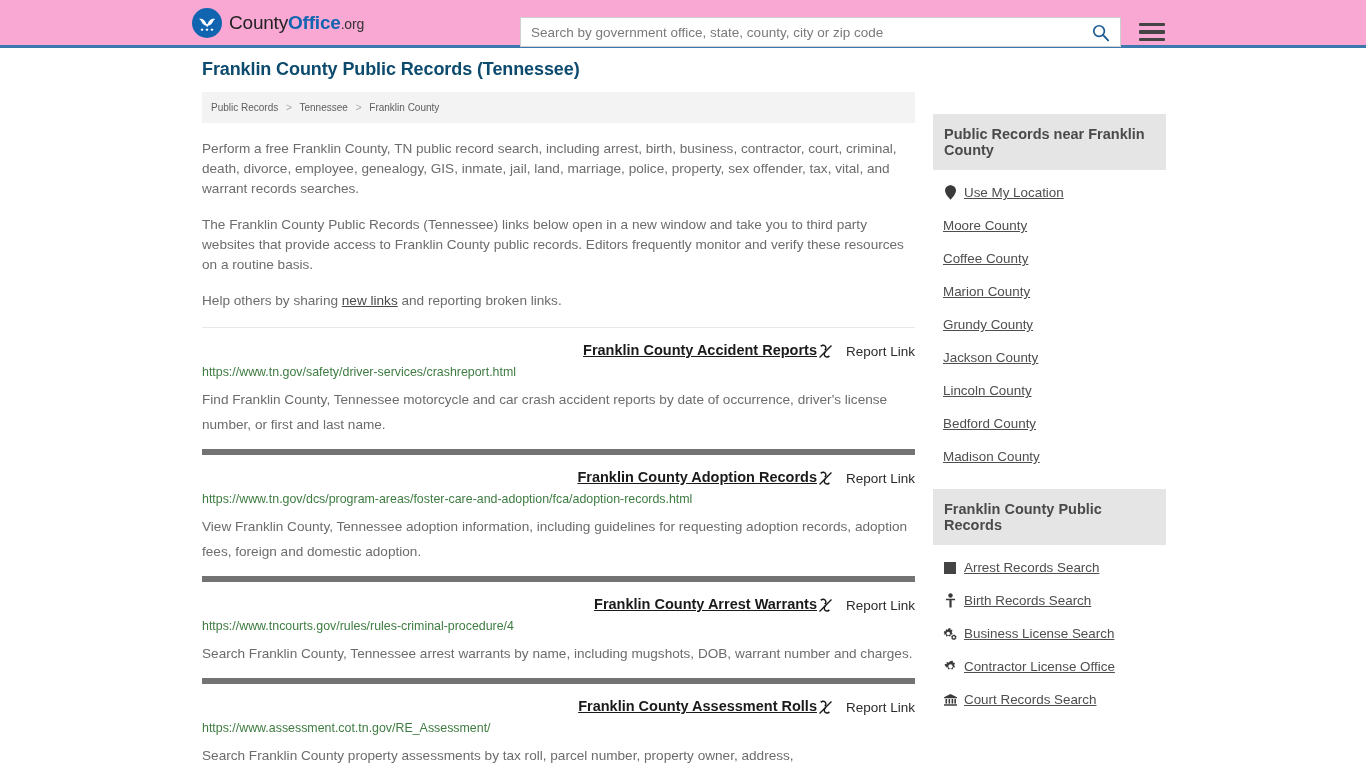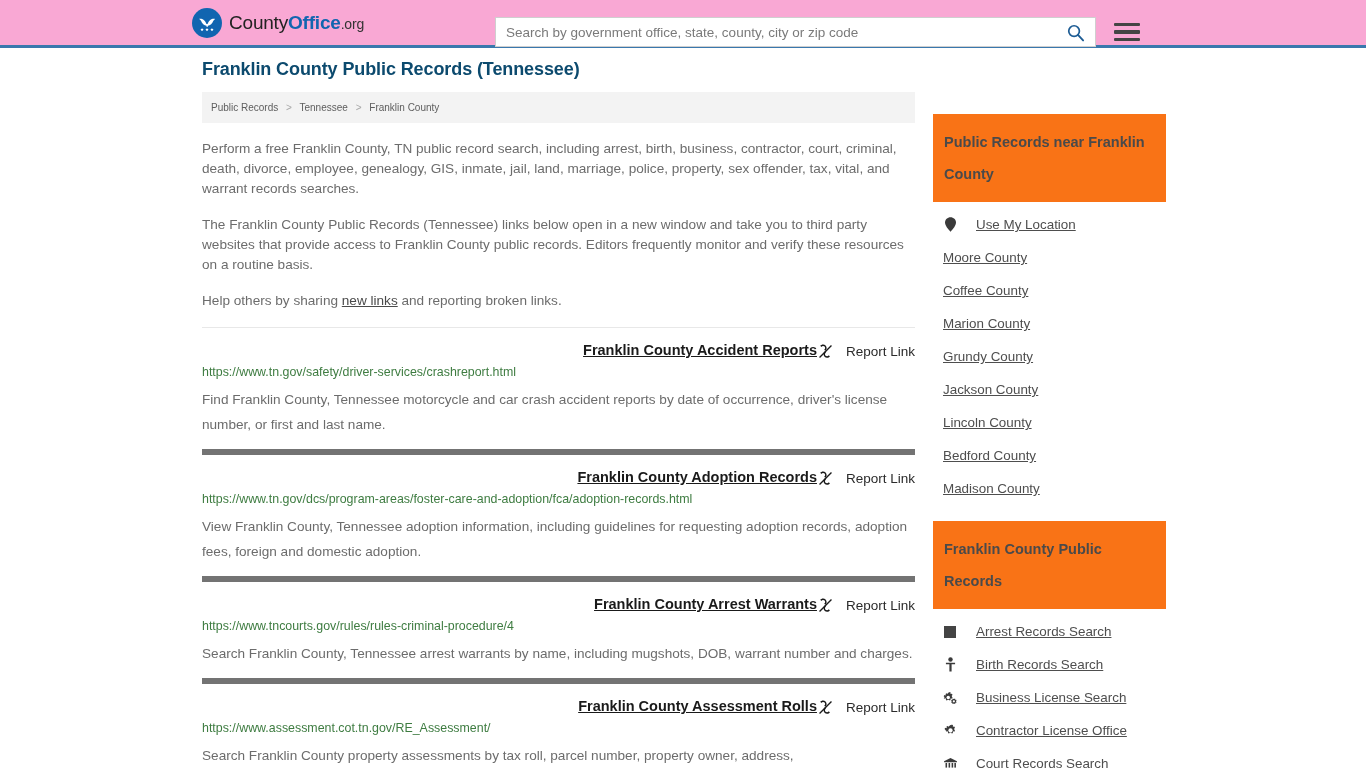--- a/index.html
+++ b/index.html
@@ -41,21 +41,21 @@
     font-size: 19px;
     letter-spacing: -0.2px;
     color: #222;
     white-space: nowrap;
   }
   .logo-text .b { color: #1165b0; font-weight: bold; }
   .logo-text .org { font-size: 14px; color: #333; }
 
   .search-area {
     position: absolute;
-    left: 495px;
+    left: 520px;
     top: 17px;
     width: 645px;
     display: flex;
     align-items: center;
   }
   .search-box {
     flex: 1;
     height: 30px;
     background: #fff;
     border: 1px solid #cfcfcf;
@@ -175,32 +175,32 @@
   }
   .result-desc {
     font-size: 13.6px;
     line-height: 25px;
     color: #6c6c6c;
     margin-top: 8px;
   }
 
   
   .side-panel-title {
-    background: #f97316;
+    background: #e5e5e5;
     padding: 12px 11px;
     font-size: 14.5px;
     font-weight: bold;
     color: #4a4a4a;
-    line-height: 32px;
+    line-height: 16px;
   }
   .side-list { padding: 6px 0 0 0; }
   .side-item {
     display: flex;
     align-items: center;
-    gap: 19px;
+    gap: 7px;
     padding: 9px 0 9px 10px;
     font-size: 13.4px;
   }
   .side-item a, .side-item .lbl {
     color: #4e4e4e;
     text-decoration: underline;
     cursor: pointer;
   }
   .side-item .ico {
     width: 14px;

